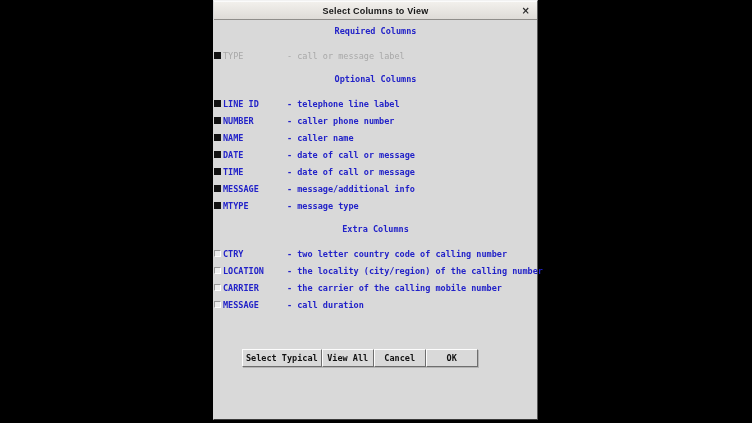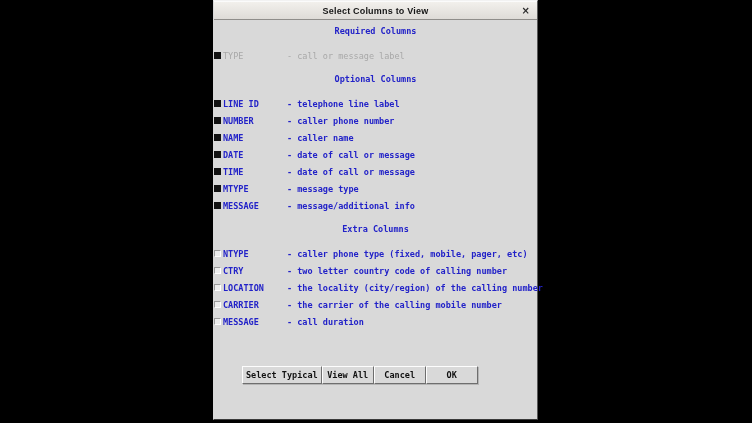--- a/index.html
+++ b/index.html
@@ -134,34 +134,29 @@
           <span class="colname">DATE</span>
           <span class="coldesc">- date of call or message</span>
         </div>
         <div class="row">
           <span class="checkbox checked"></span>
           <span class="colname">TIME</span>
           <span class="coldesc">- date of call or message</span>
         </div>
         <div class="row">
           <span class="checkbox checked"></span>
+          <span class="colname">MESSAGE</span>
+          <span class="coldesc">- message/additional info</span>
+        </div>
+        <div class="row">
+          <span class="checkbox checked"></span>
           <span class="colname">MTYPE</span>
           <span class="coldesc">- message type</span>
         </div>
-        <div class="row">
-          <span class="checkbox checked"></span>
-          <span class="colname">MESSAGE</span>
-          <span class="coldesc">- message/additional info</span>
-        </div>
         <div class="sec-header">Extra Columns</div>
-        <div class="row">
-          <span class="checkbox"></span>
-          <span class="colname">NTYPE</span>
-          <span class="coldesc">- caller phone type (fixed, mobile, pager, etc)</span>
-        </div>
         <div class="row">
           <span class="checkbox"></span>
           <span class="colname">CTRY</span>
           <span class="coldesc">- two letter country code of calling number</span>
         </div>
         <div class="row">
           <span class="checkbox"></span>
           <span class="colname">LOCATION</span>
           <span class="coldesc">- the locality (city/region) of the calling number</span>
         </div>

